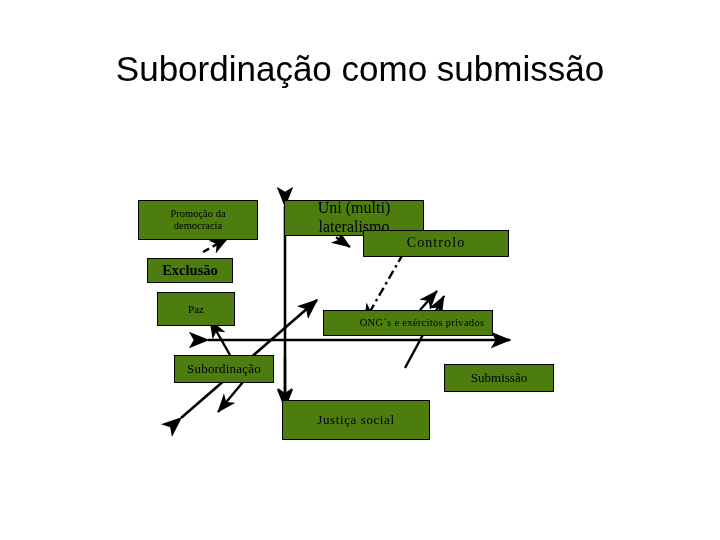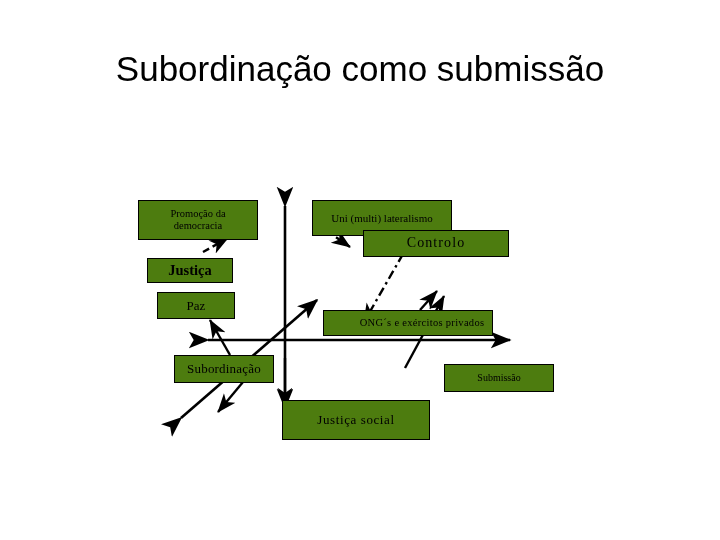--- a/index.html
+++ b/index.html
@@ -49,27 +49,27 @@
     display: flex;
     align-items: center;
     justify-content: center;
     text-align: center;
     line-height: 1.18;
     white-space: pre-line;
     z-index: 5;
   }
   
   .n-promocao   { left: 138px; top: 200px; width: 120px; height: 40px; font-size: 10.5px; }
-  .n-unilat     { left: 312px; top: 200px; width: 140px; height: 36px; font-size: 11px; }
+  .n-unilat     { left: 284px; top: 200px; width: 140px; height: 36px; font-size: 16px; }
   .n-controlo   { left: 363px; top: 230px; width: 146px; height: 27px; font-size: 14px; letter-spacing: 1.1px; }
   .n-exclusao   { left: 147px; top: 258px; width: 86px;  height: 25px; font-size: 14.5px; font-weight: bold; }
-  .n-paz        { left: 157px; top: 292px; width: 78px;  height: 27px; font-size: 13px; }
+  .n-paz        { left: 157px; top: 292px; width: 78px;  height: 34px; font-size: 11px; }
   .n-ong        { left: 323px; top: 310px; width: 170px; height: 26px; font-size: 10.5px; letter-spacing: .3px; padding-left: 28px; }
   .n-subord     { left: 174px; top: 355px; width: 100px; height: 28px; font-size: 13px; letter-spacing: .2px; }
-  .n-submissao  { left: 444px; top: 364px; width: 110px; height: 28px; font-size: 10px; }
+  .n-submissao  { left: 444px; top: 364px; width: 110px; height: 28px; font-size: 13px; }
   .n-justica    { left: 282px; top: 400px; width: 148px; height: 40px; font-size: 13px; letter-spacing: .6px; }
 </style>
 </head>
 <body>
 
 <div id="slide">
 
   <div id="slide-title">Subordinação como submissão</div>
 
   <svg id="diagram" viewBox="0 0 720 540" width="720" height="540" xmlns="http://www.w3.org/2000/svg">
@@ -110,21 +110,21 @@
     </g>
   </svg>
 
   <div class="node n-promocao">Promoção da
 democracia</div>
 
   <div class="node n-unilat">Uni (multi) lateralismo</div>
 
   <div class="node n-controlo">Controlo</div>
 
-  <div class="node n-exclusao">Justiça</div>
+  <div class="node n-exclusao">Exclusão</div>
 
   <div class="node n-paz">Paz</div>
 
   <div class="node n-ong">ONG´s e exércitos privados</div>
 
   <div class="node n-subord">Subordinação</div>
 
   <div class="node n-submissao">Submissão</div>
 
   <div class="node n-justica">Justiça social</div>

